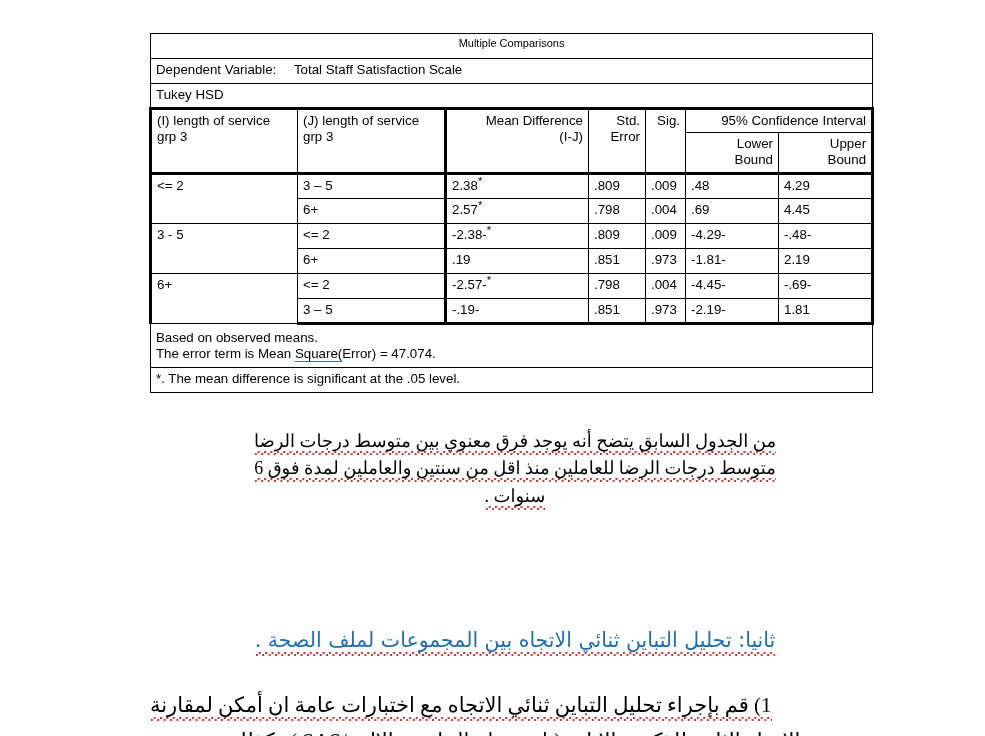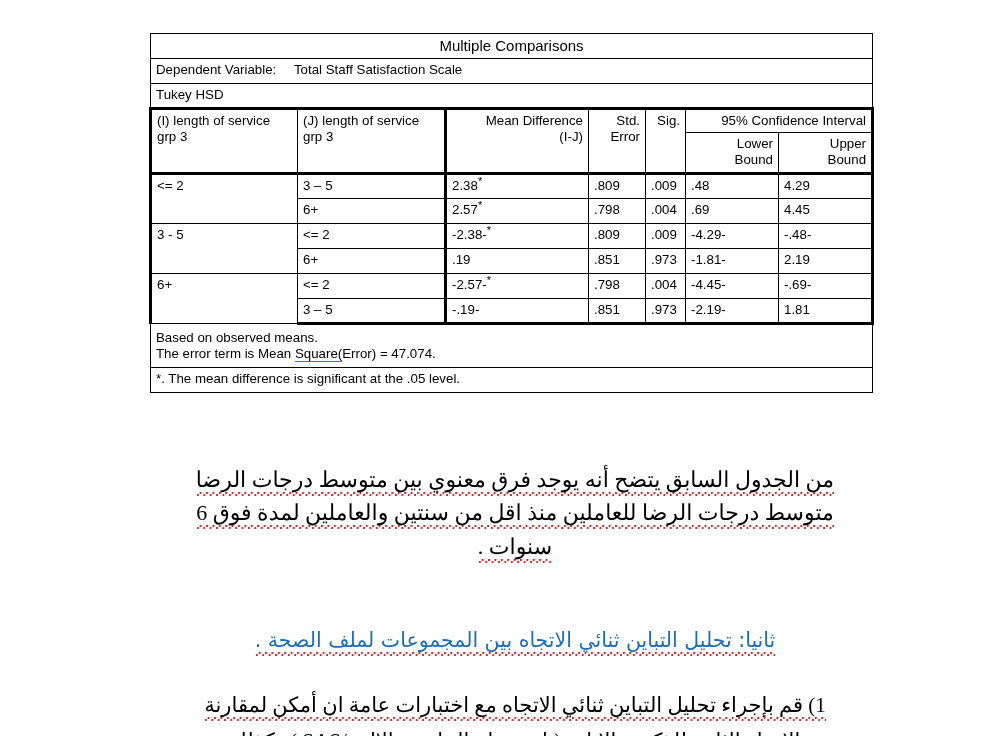--- a/index.html
+++ b/index.html
@@ -13,21 +13,21 @@
   
   .spss-table{
     position:absolute;left:149px;top:33px;width:722px;
     border-collapse:collapse;table-layout:fixed;
     font-size:13.3px;line-height:1.18;background:#fff;
   }
   .spss-table td,.spss-table th{
     border:1px solid #000;padding:3px 5px;font-weight:normal;
     vertical-align:top;background:#fff;
   }
-  .ttl{ text-align:center;font-weight:bold;font-size:15px;padding:4px 5px 5px;}
+  .ttl{ text-align:center;font-weight:bold;font-size:11px;padding:4px 5px 5px;}
   .flat{ text-align:left;}
   .flat .indent{ display:inline-block;padding-left:3px;}
   .hdr{ text-align:left;vertical-align:top;}
   .hdr.ctr{ text-align:right;margin-top:24px;}
   .num{ padding-right:6px;vertical-align:middle;}
   .lbl{ text-align:left;vertical-align:middle;margin-left:44px;}
   .grp{ text-align:left;vertical-align:middle;}
   .thickbottom{ border-bottom:3px solid #000 !important;}
   .thicktop{ border-top:3px solid #000 !important;}
   .thickleft{ border-left:3px solid #000 !important;}
@@ -38,34 +38,34 @@
   .foot-line{ display:block;}
   .sq-underline{ border-bottom:1px solid #4472a8;}
 
   
   .ar{
     position:absolute;direction:rtl;text-align:center;
     font-family:"Liberation Serif","DejaVu Serif",serif;
     color:#000;
   }
   .ar-para{
-    left:150px;top:463px;width:730px;
-    font-size:22px;line-height:1.52;
+    left:150px;top:428px;width:730px;
+    font-size:18px;line-height:1.52;
     letter-spacing:0px;
   }
   .ar-para .l{display:block;white-space:nowrap;}
   .ar-head{
     left:150px;top:628px;width:730px;
     font-size:20.5px;font-weight:normal;color:#1f6eb4;
     font-family:"DejaVu Sans","Liberation Sans",sans-serif;
     text-align:center;
   }
   .ar-q{
     left:150px;top:690px;width:730px;
-    font-size:21px;line-height:1.5;text-align:center;
+    font-size:21px;line-height:1.5;text-align:left;
   }
   .ar-q .l{display:block;white-space:nowrap;}
   .clipped{ position:absolute;left:150px;top:726px;width:730px;height:10px;
     overflow:hidden;direction:rtl;text-align:center;
     font-family:"Liberation Serif","DejaVu Serif",serif;font-size:21px;line-height:1.5;}
 
   
   .sq{
     background-image:
       radial-gradient(circle at 1.6px 3.2px, #d22b2b 1.05px, rgba(0,0,0,0) 1.25px),

